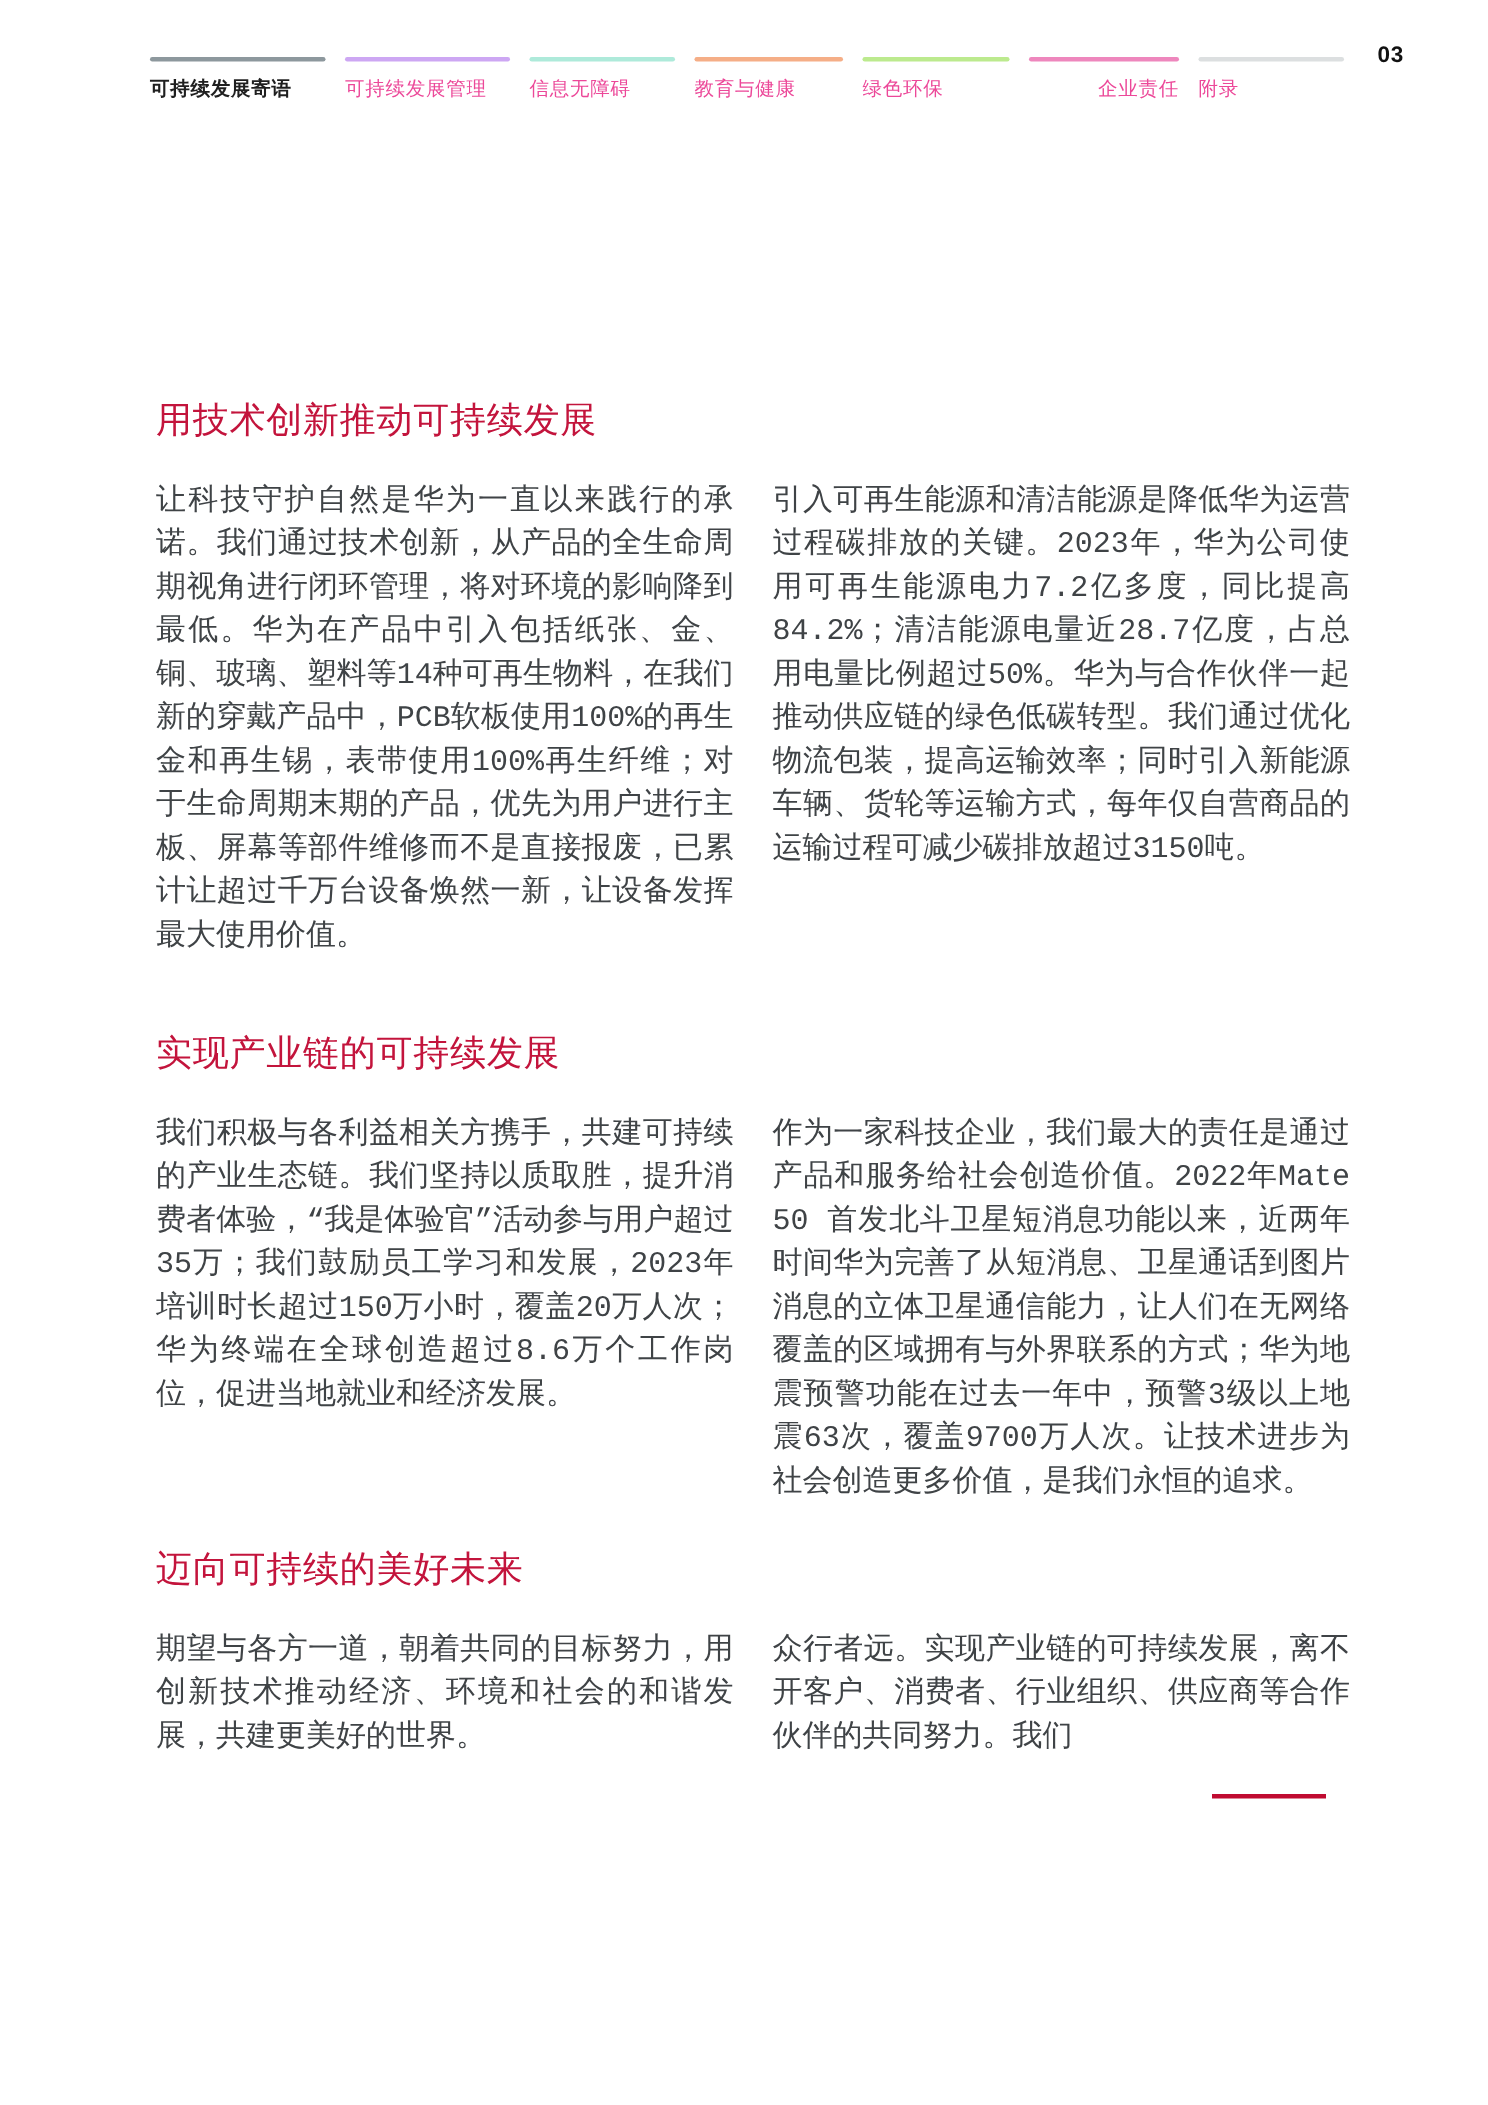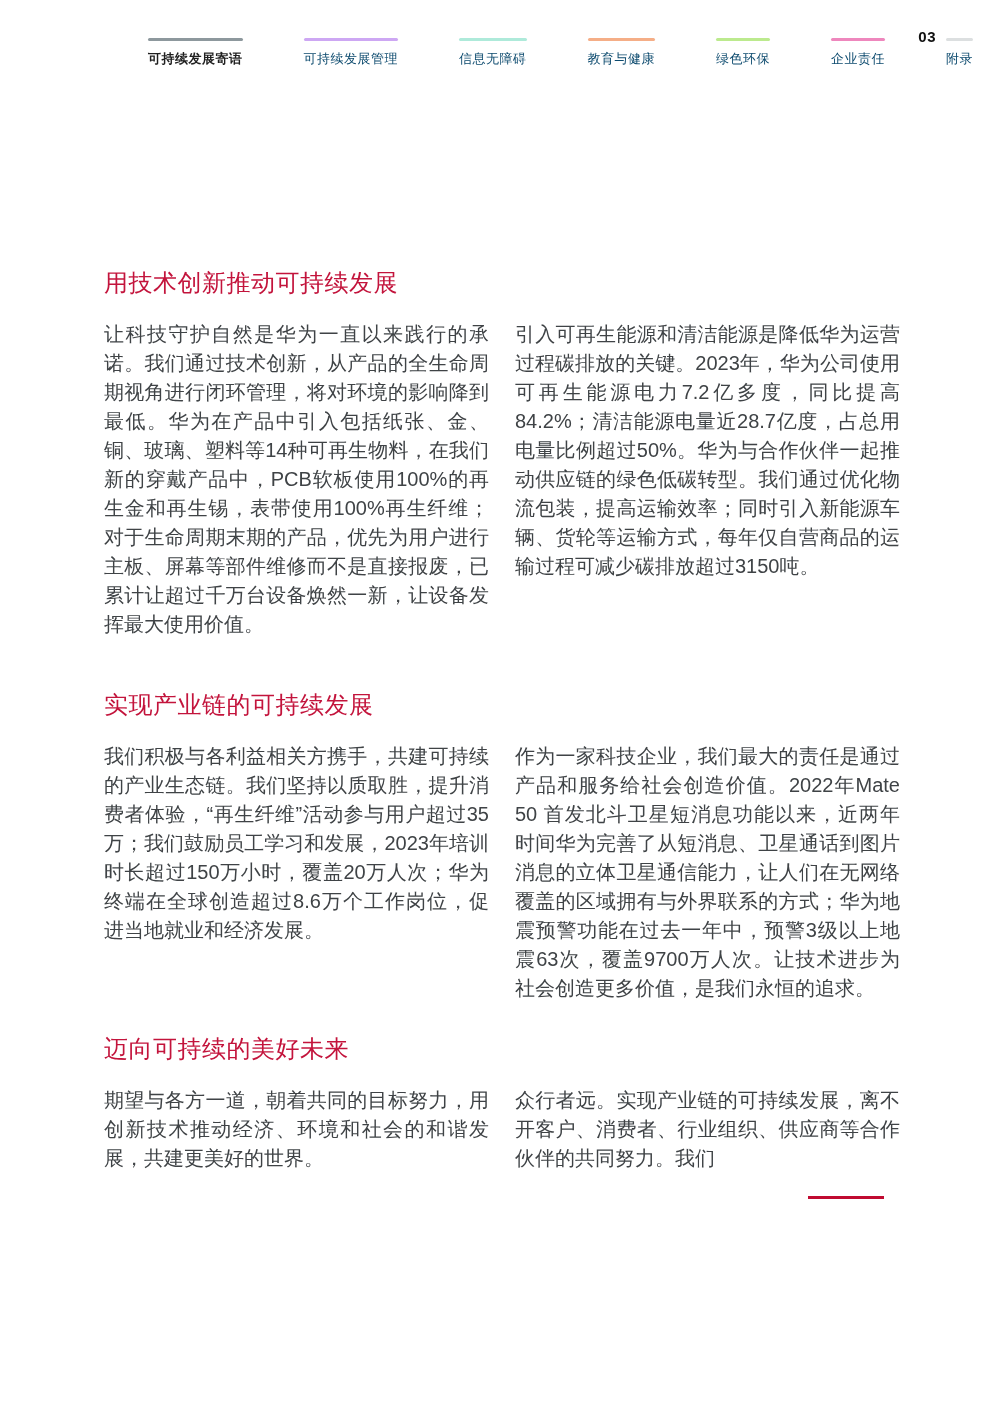--- a/index.html
+++ b/index.html
@@ -19,58 +19,58 @@
   }
   .tabs {
     display: flex;
     align-items: flex-start;
     gap: 13px;
   }
   .tab {
     display: flex;
     flex-direction: column;
     cursor: pointer;
-    margin-left: 48px;
   }
   .tab:nth-child(1) { width: 117px; }
   .tab:nth-child(2) { width: 110px; }
   .tab:nth-child(3) { width: 97px; justify-content: space-between; }
   .tab:nth-child(4) { width: 99px; }
   .tab:nth-child(5) { width: 98px; }
   .tab:nth-child(6) { width: 100px; align-items: flex-end; }
   .tab:nth-child(7) { width: 97px; }
   .tab-line {
     display: block;
     height: 3px;
     width: 100%;
     border-radius: 2px;
   }
   .tab-label {
     margin-top: 9px;
     font-size: 13px;
     letter-spacing: 0.5px;
-    color: #0c4a6e;
+    color: #ec4899;
     white-space: nowrap;
   }
   .tab.active .tab-label {
     color: #1f1f1f;
     font-weight: 700;
   }
   .page-num {
     position: absolute;
     top: 28px;
     right: 56px;
     font-size: 15px;
     font-weight: 700;
     color: #111111;
     letter-spacing: 0.5px;
   }
   
   .content {
     padding: 0 75px 0 104px;
+    font-family: Liberation Mono, monospace;
   }
   .section-heading {
     font-size: 24px;
     font-weight: 500;
     letter-spacing: 0.5px;
     line-height: 30px;
   }
   .section-body {
     display: flex;
     gap: 26px;
@@ -140,21 +140,21 @@
       <h2 class="section-heading" style="color: rgb(195, 20, 60);">用技术创新推动可持续发展</h2>
       <div class="section-body">
         <p class="col">让科技守护自然是华为一直以来践行的承诺。我们通过技术创新，从产品的全生命周期视角进行闭环管理，将对环境的影响降到最低。华为在产品中引入包括纸张、金、铜、玻璃、塑料等14种可再生物料，在我们新的穿戴产品中，PCB软板使用100%的再生金和再生锡，表带使用100%再生纤维；对于生命周期末期的产品，优先为用户进行主板、屏幕等部件维修而不是直接报废，已累计让超过千万台设备焕然一新，让设备发挥最大使用价值。</p>
         <p class="col">引入可再生能源和清洁能源是降低华为运营过程碳排放的关键。2023年，华为公司使用可再生能源电力7.2亿多度，同比提高84.2%；清洁能源电量近28.7亿度，占总用电量比例超过50%。华为与合作伙伴一起推动供应链的绿色低碳转型。我们通过优化物流包装，提高运输效率；同时引入新能源车辆、货轮等运输方式，每年仅自营商品的运输过程可减少碳排放超过3150吨。</p>
       </div>
     </section>
 
     <section class="section section-2">
       <h2 class="section-heading" style="color: rgb(195, 20, 60);">实现产业链的可持续发展</h2>
       <div class="section-body">
-        <p class="col">我们积极与各利益相关方携手，共建可持续的产业生态链。我们坚持以质取胜，提升消费者体验，“再生纤维”活动参与用户超过35万；我们鼓励员工学习和发展，2023年培训时长超过150万小时，覆盖20万人次；华为终端在全球创造超过8.6万个工作岗位，促进当地就业和经济发展。</p>
+        <p class="col">我们积极与各利益相关方携手，共建可持续的产业生态链。我们坚持以质取胜，提升消费者体验，“我是体验官”活动参与用户超过35万；我们鼓励员工学习和发展，2023年培训时长超过150万小时，覆盖20万人次；华为终端在全球创造超过8.6万个工作岗位，促进当地就业和经济发展。</p>
         <p class="col">作为一家科技企业，我们最大的责任是通过产品和服务给社会创造价值。2022年Mate 50 首发北斗卫星短消息功能以来，近两年时间华为完善了从短消息、卫星通话到图片消息的立体卫星通信能力，让人们在无网络覆盖的区域拥有与外界联系的方式；华为地震预警功能在过去一年中，预警3级以上地震63次，覆盖9700万人次。让技术进步为社会创造更多价值，是我们永恒的追求。</p>
       </div>
     </section>
 
     <section class="section section-3">
       <h2 class="section-heading" style="color: rgb(195, 20, 60);">迈向可持续的美好未来</h2>
       <div class="section-body">
         <p class="col">期望与各方一道，朝着共同的目标努力，用创新技术推动经济、环境和社会的和谐发展，共建更美好的世界。</p>
         <p class="col">众行者远。实现产业链的可持续发展，离不开客户、消费者、行业组织、供应商等合作伙伴的共同努力。我们</p>
       </div>

